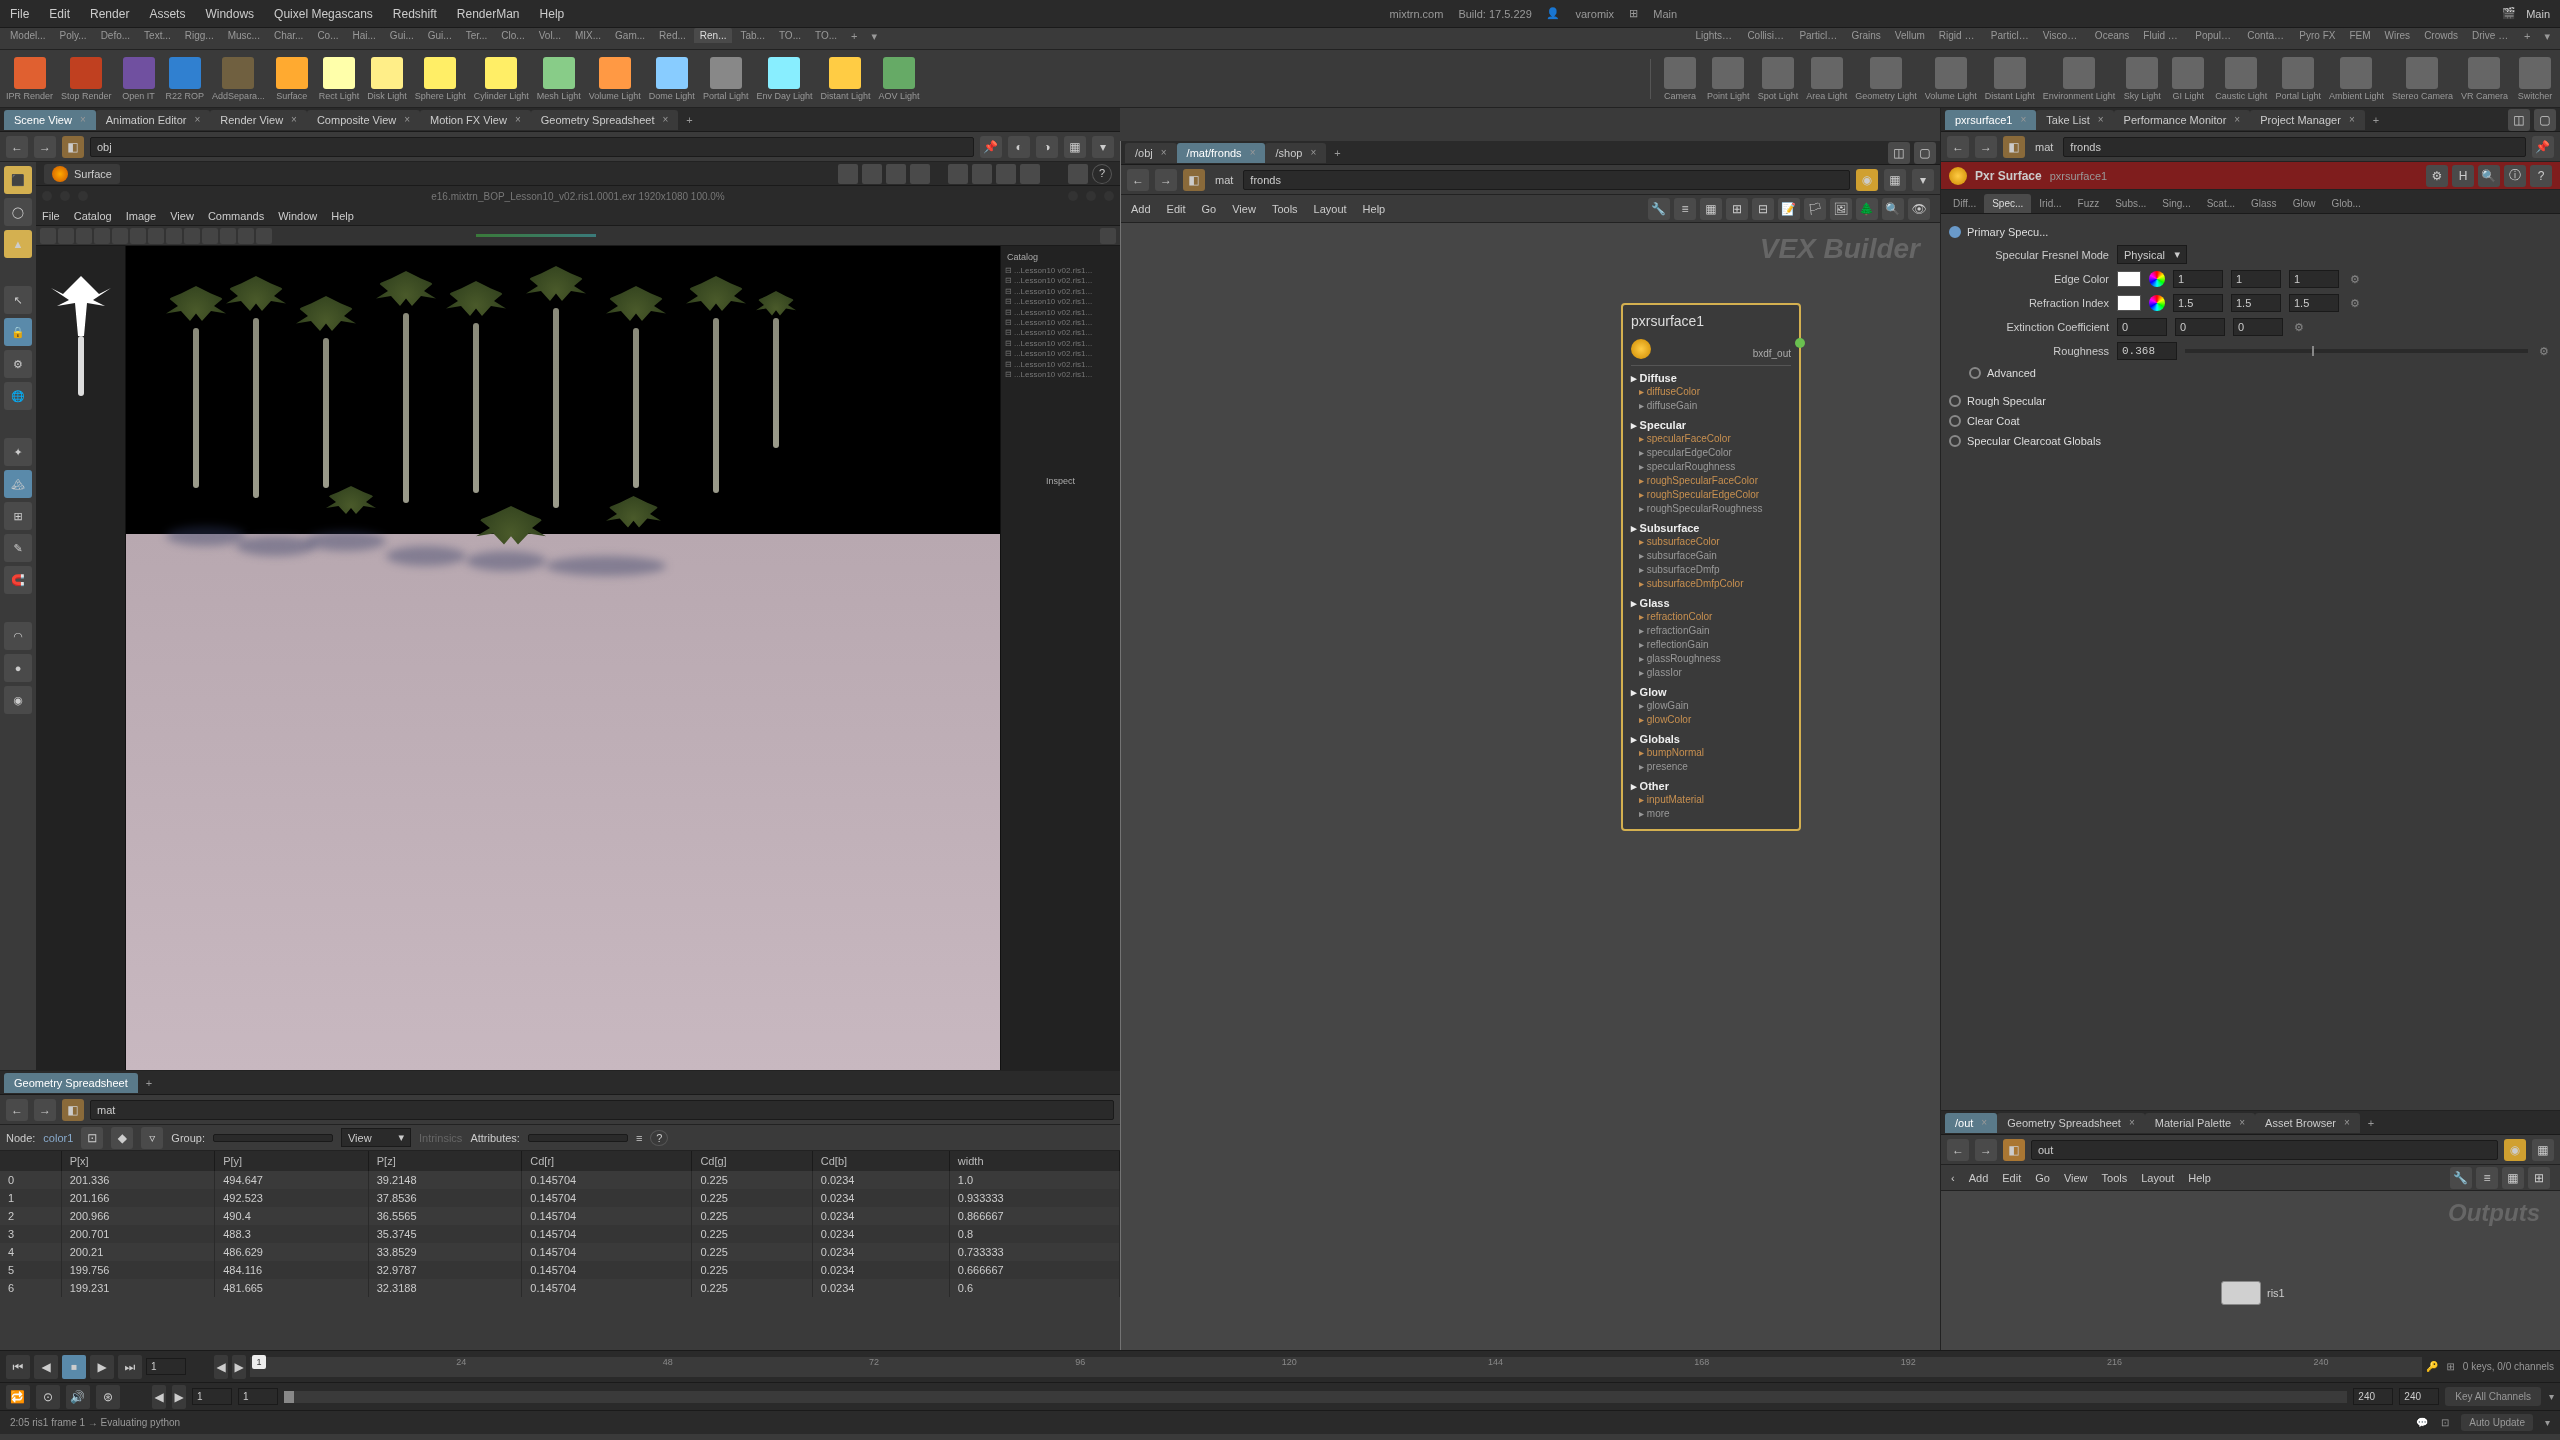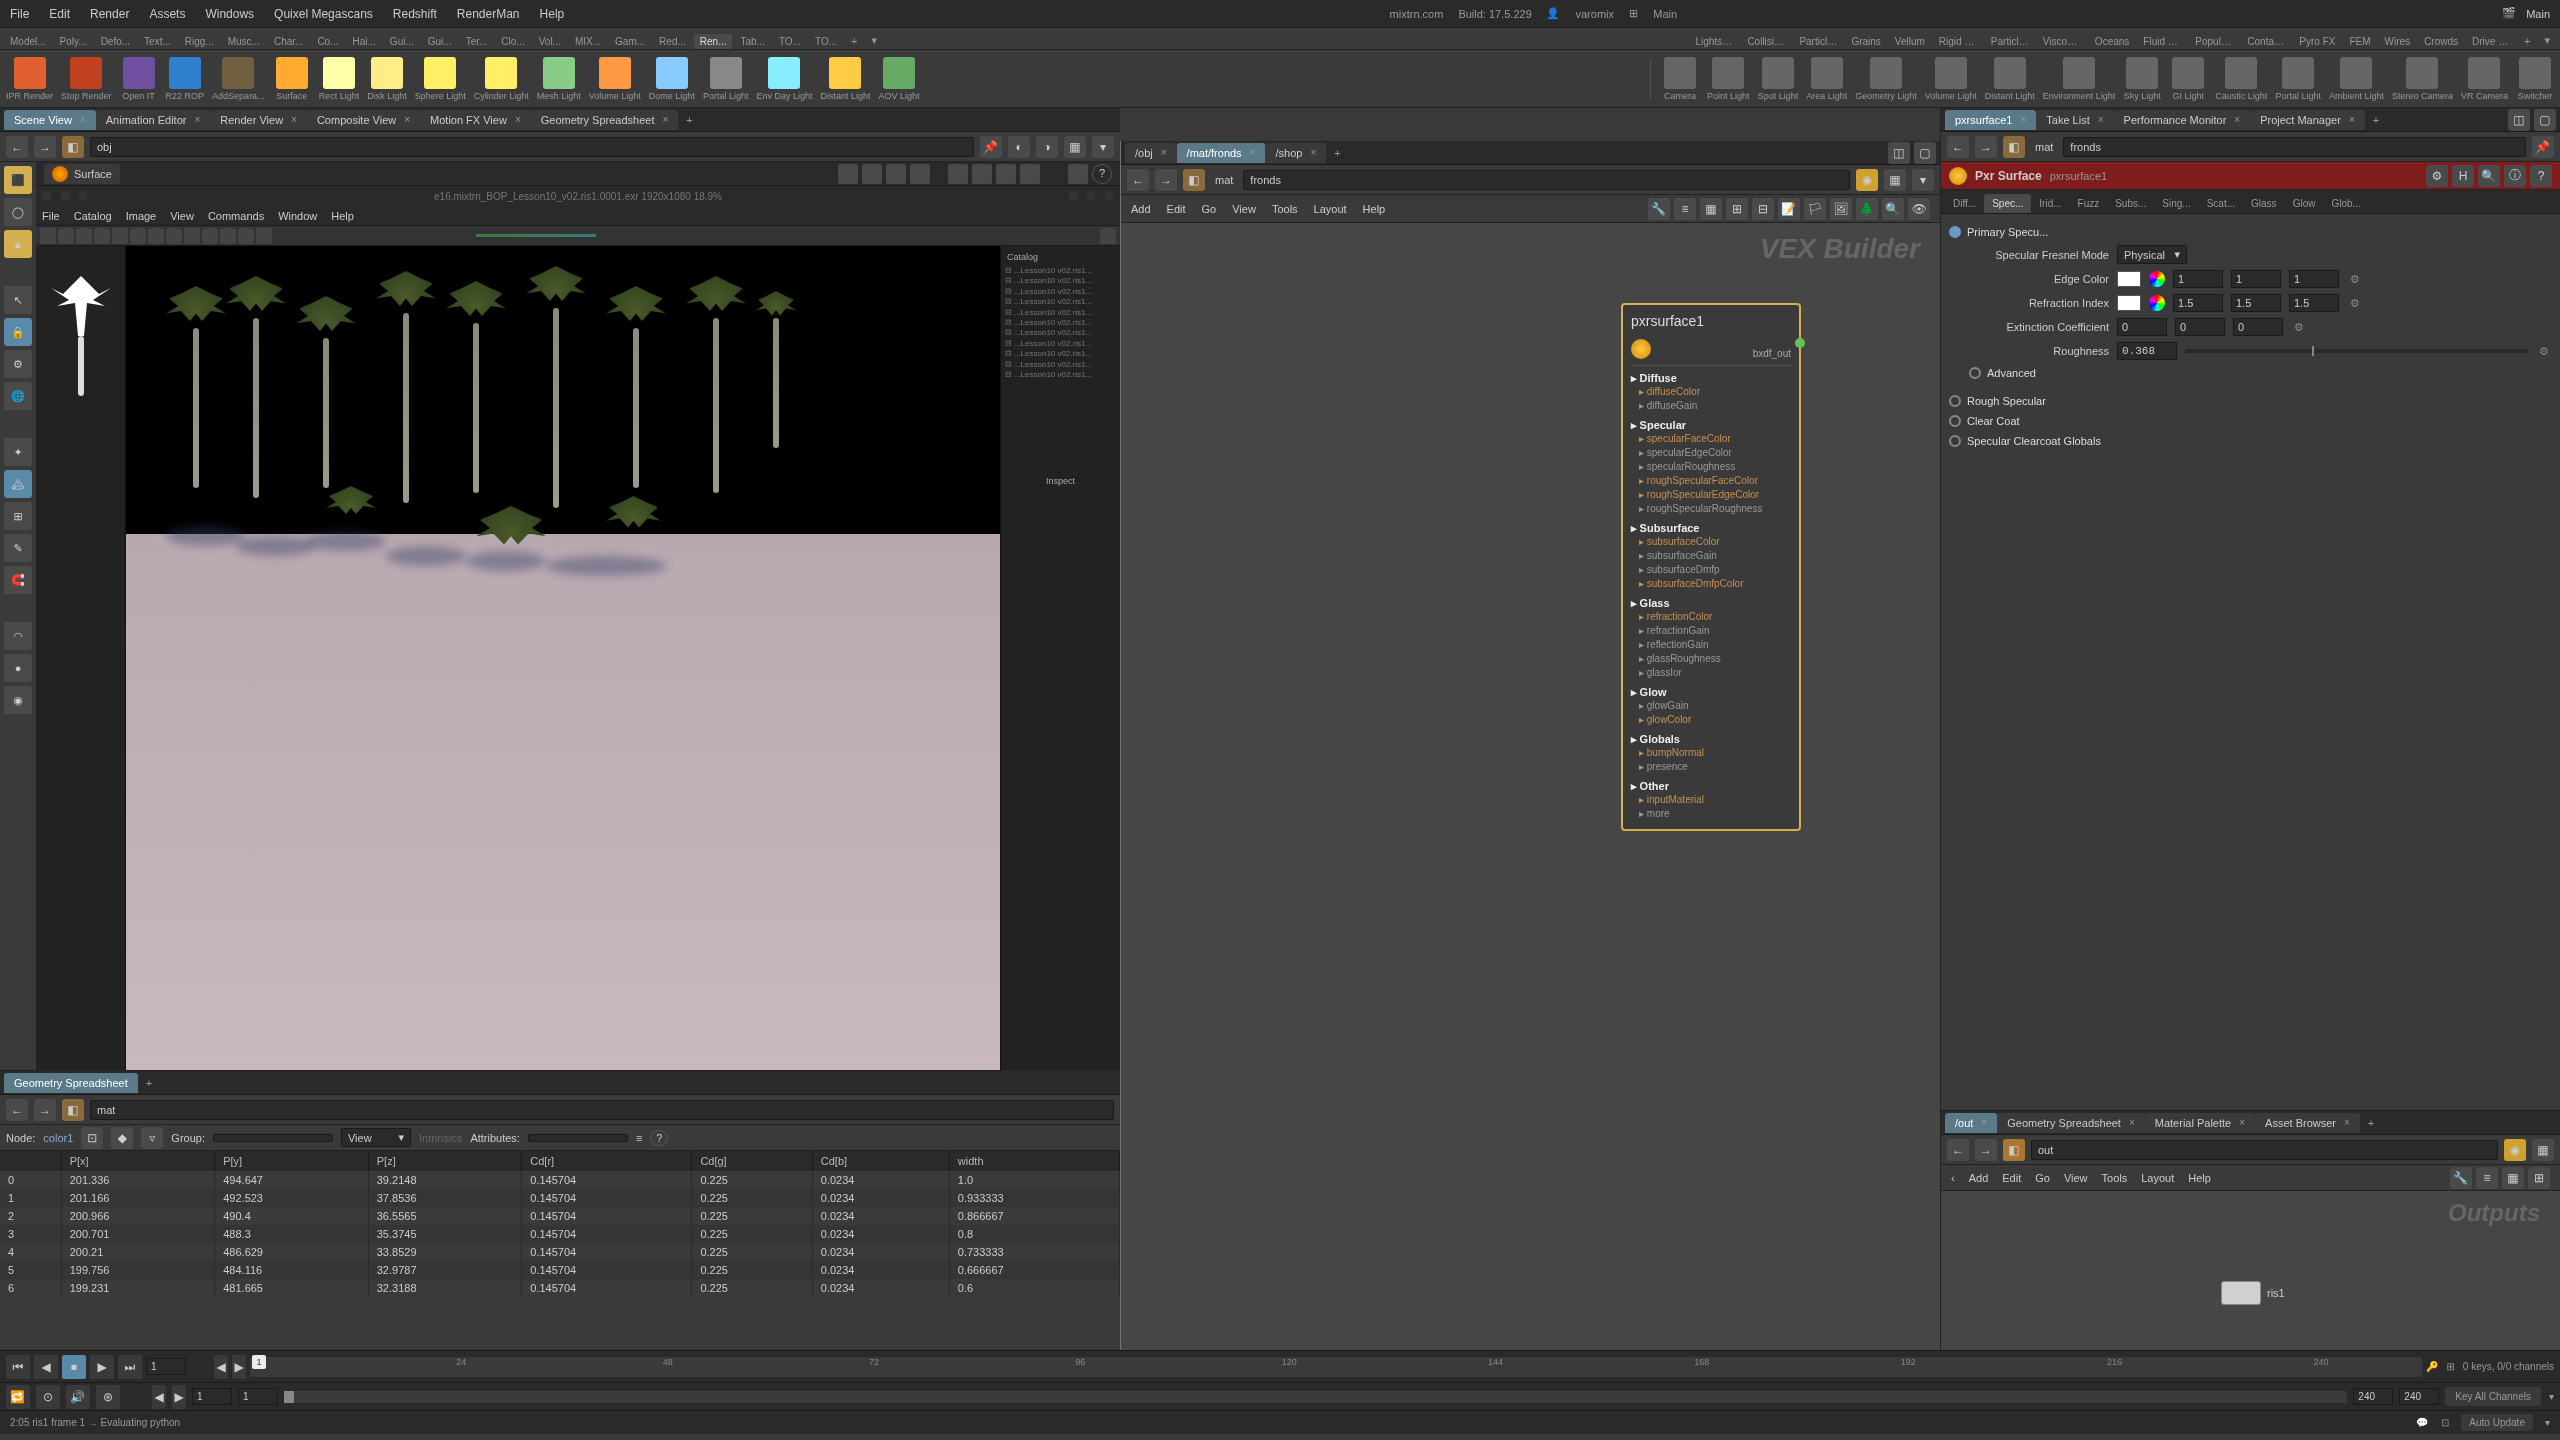--- a/index.html
+++ b/index.html
@@ -5,21 +5,21 @@
 * { margin: 0; padding: 0; box-sizing: border-box; font-family: Arial, sans-serif; }
 body { background: #3a3a3a; color: #ccc; font-size: 11px; overflow: hidden; width: 2560px; height: 1440px; position: relative; }
 
 
 .menubar { background: #2a2a2a; height: 28px; display: flex; align-items: center; padding: 0 10px; gap: 20px; border-bottom: 1px solid #1a1a1a; }
 .menubar-item { color: #ccc; cursor: pointer; font-size: 12px; }
 .menubar-center { flex: 1; display: flex; align-items: center; gap: 15px; justify-content: center; color: #999; font-size: 11px; }
 .menubar-right { display: flex; align-items: center; gap: 10px; }
 
 
-.shelf-tabs { background: #3a3a3a; height: 22px; display: flex; align-items: flex-end; padding: 0 4px; gap: 2px; border-bottom: 1px solid #222; }
+.shelf-tabs { background: #3a3a3a; height: 22px; display: flex; align-items: flex-start; padding: 0 4px; gap: 2px; border-bottom: 1px solid #222; }
 .shelf-tab { background: #3a3a3a; padding: 2px 6px; color: #999; font-size: 10px; cursor: pointer; border-radius: 2px 2px 0 0; white-space: nowrap; overflow: hidden; text-overflow: ellipsis; max-width: 50px; }
 .shelf-tab.active { background: #4a4a4a; color: #ddd; }
 .shelf-tab-plus { padding: 2px 6px; color: #999; cursor: pointer; }
 .shelf-tabs-right { margin-left: auto; display: flex; gap: 2px; }
 
 
 .shelf-tools { background: #3a3a3a; height: 58px; display: flex; align-items: center; padding: 2px 4px; gap: 4px; border-bottom: 1px solid #222; }
 .shelf-tool { display: flex; flex-direction: column; align-items: center; gap: 2px; cursor: pointer; padding: 2px; min-width: 42px; }
 .shelf-tool-icon { width: 32px; height: 32px; background: #555; border-radius: 3px; display: flex; align-items: center; justify-content: center; font-size: 18px; }
 .shelf-tool-label { font-size: 9px; color: #999; white-space: nowrap; }
@@ -436,21 +436,21 @@
             <span class="vp-toolbar-btn"></span>
             <span style="padding:2px 6px;border:1px solid #555;border-radius:50%;">?</span>
           </div>
         </div>
 
         <div class="render-preview">
           <div class="render-prev-header">
             <span class="icon-circle" style="background:#333"></span>
             <span class="icon-circle" style="background:#333"></span>
             <span class="icon-circle" style="background:#333"></span>
-            <span style="flex:1;text-align:center;color:#777;">e16.mixtrn_BOP_Lesson10_v02.ris1.0001.exr 1920x1080 18.9%</span>
+            <span style="flex:1;text-align:center;color:#777;">e16.mixtrn_BOP_Lesson10_v02.ris1.0001.exr 1920x1080 100.0%</span>
             <span class="icon-circle" style="background:#333"></span>
             <span class="icon-circle" style="background:#333"></span>
             <span class="icon-circle" style="background:#333"></span>
           </div>
           <div class="render-prev-menubar">
             <span>File</span>
             <span>Catalog</span>
             <span>Image</span>
             <span>View</span>
             <span>Commands</span>

